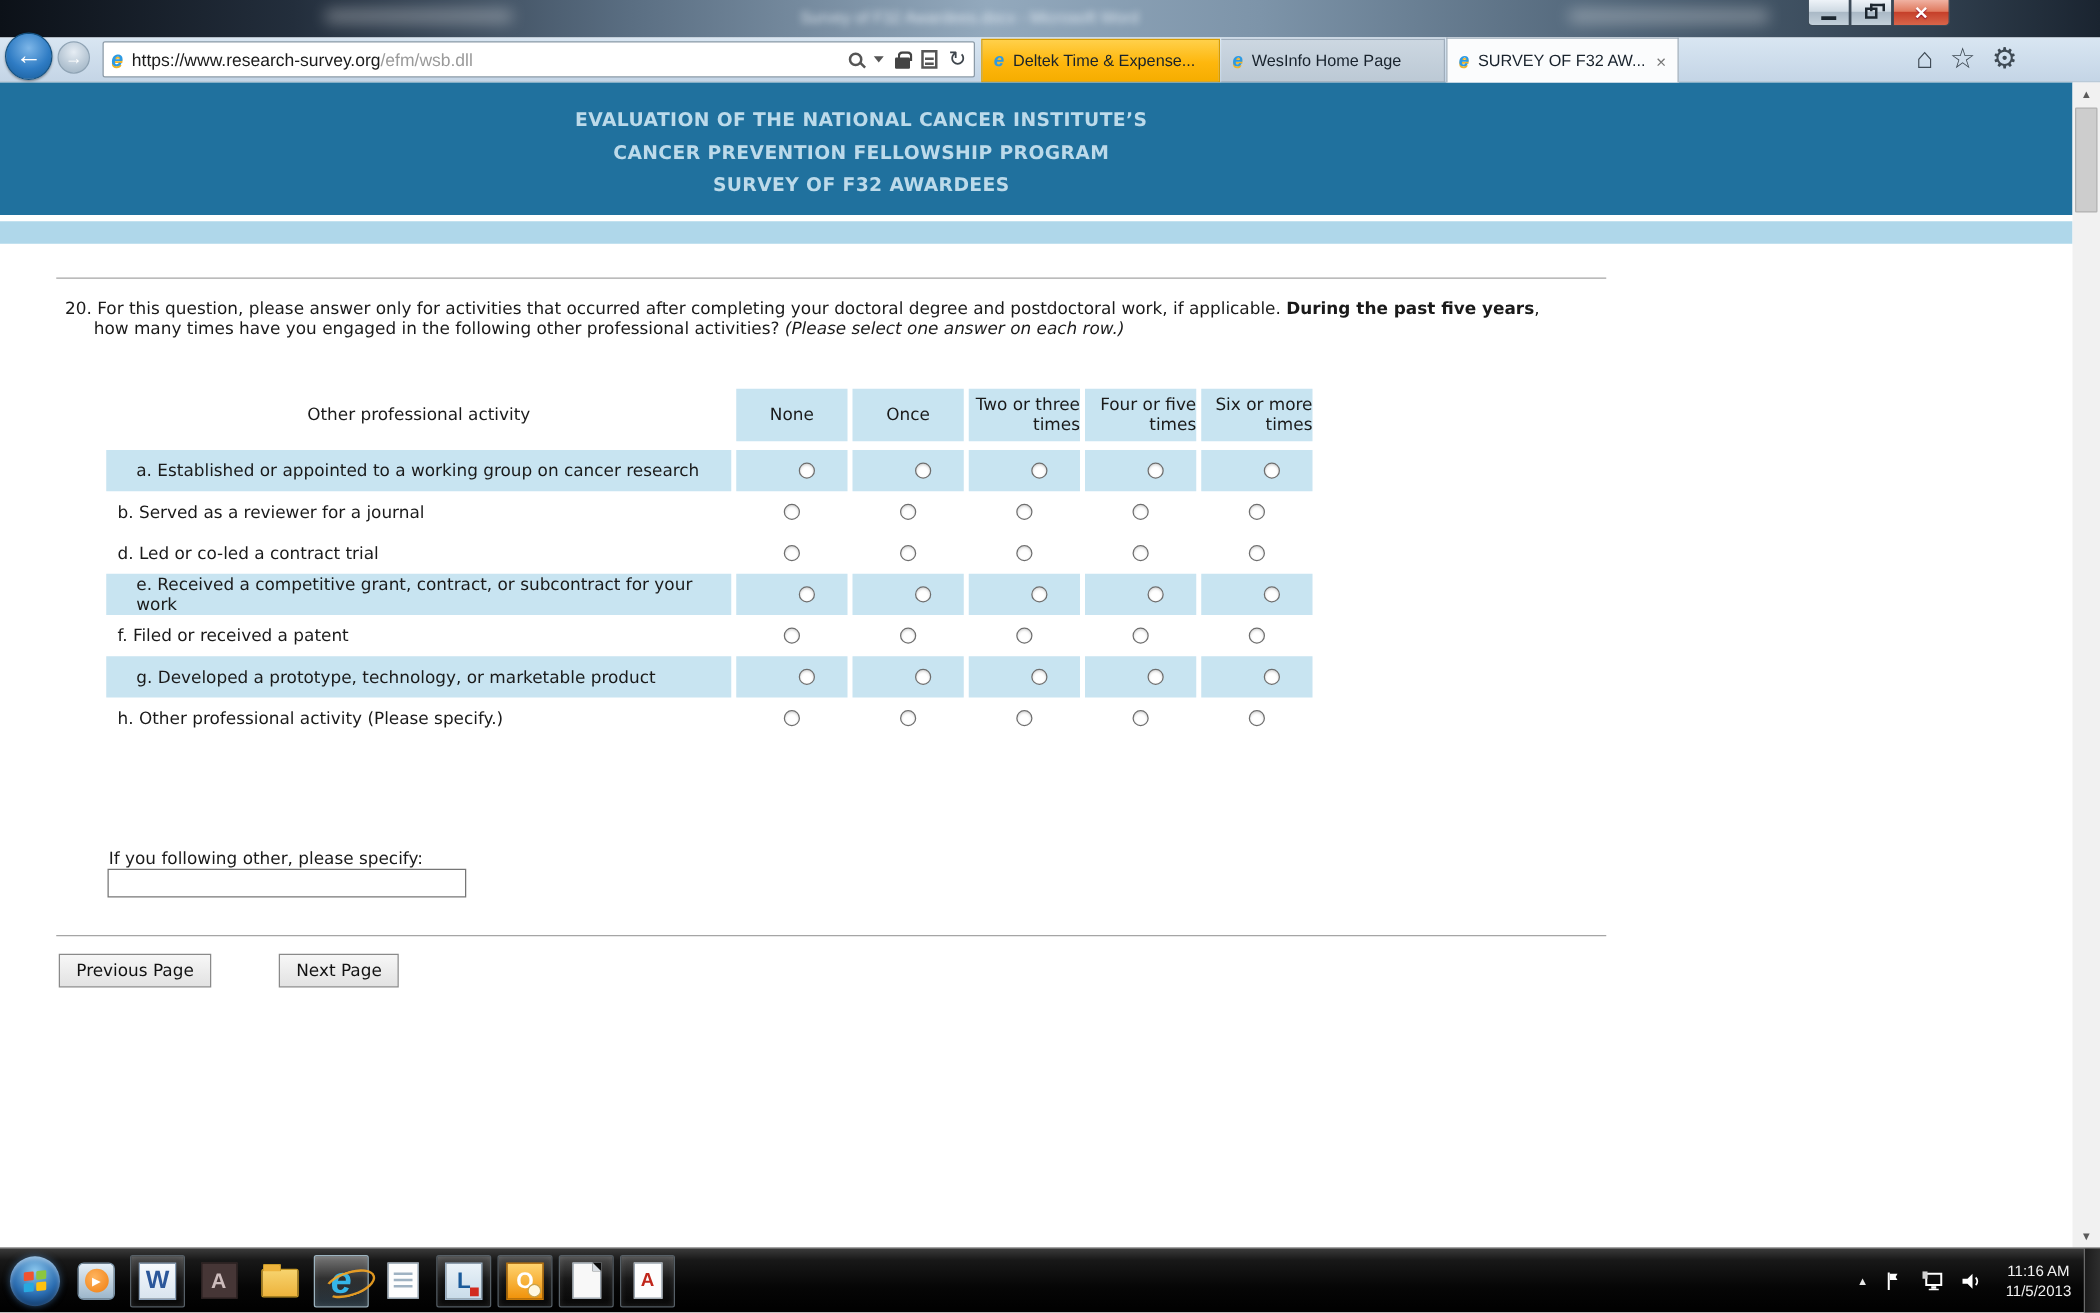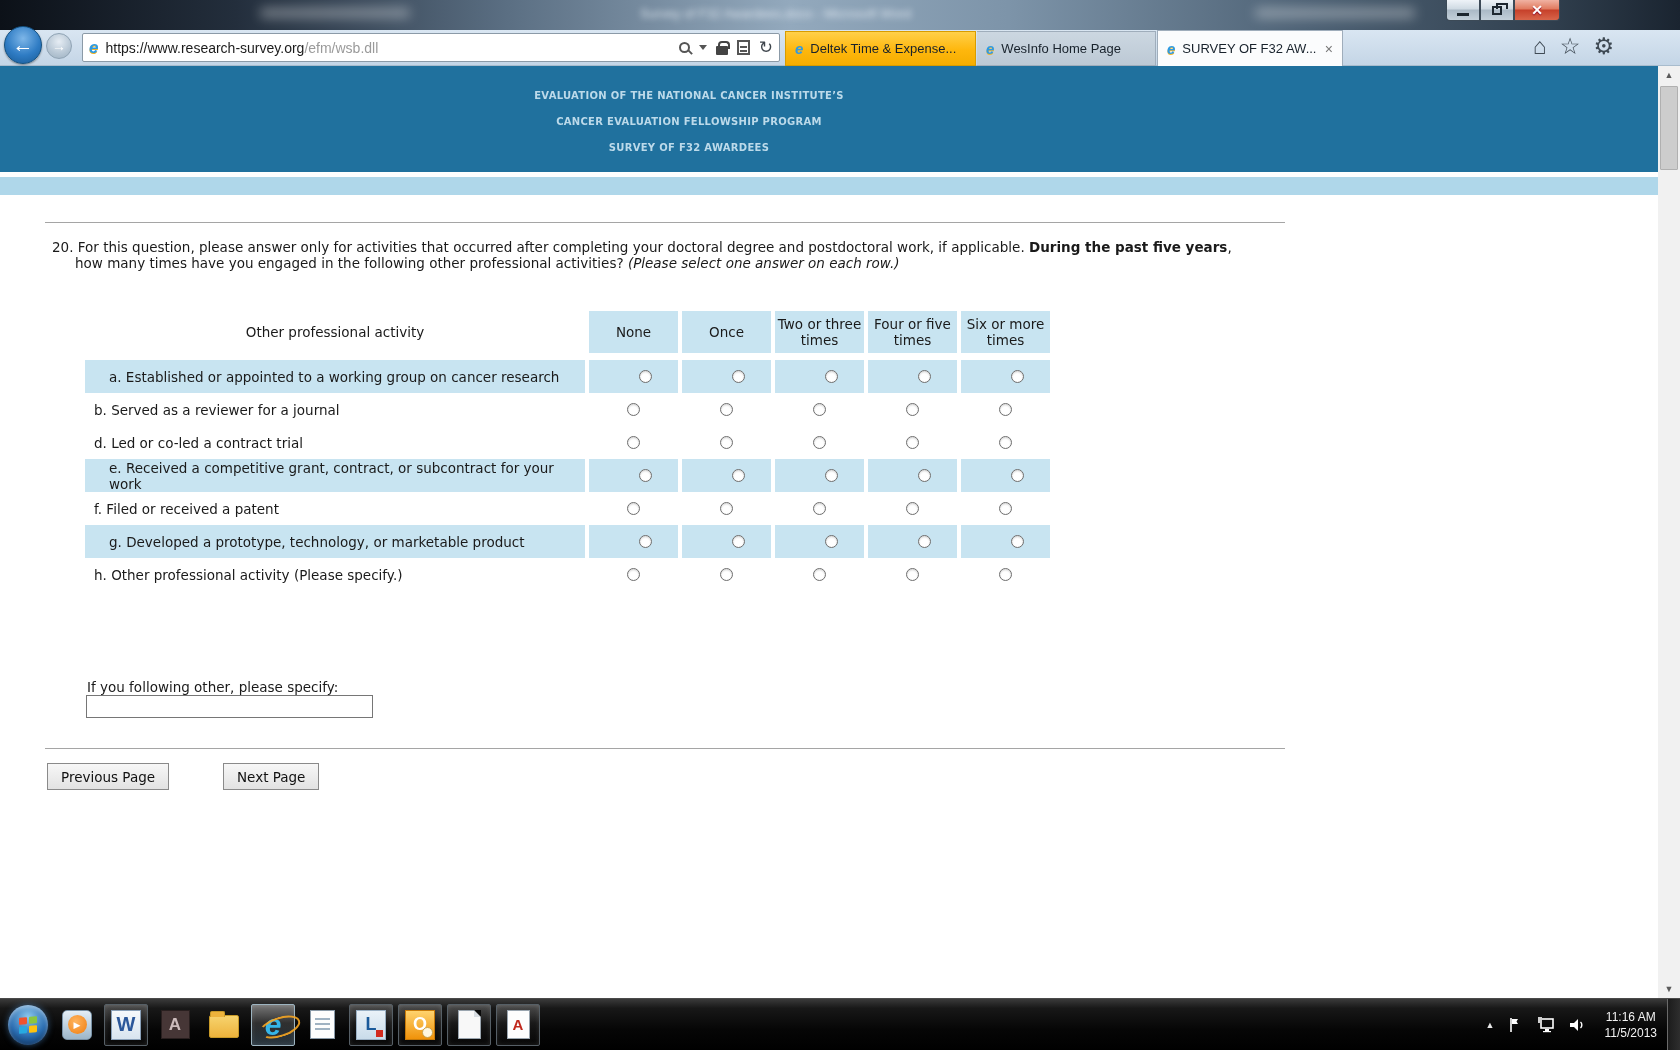--- a/index.html
+++ b/index.html
@@ -71,37 +71,37 @@
   .tab-close { margin-left:auto; color:#777; font-size:14px; padding-left:6px; }
   .chrome-icons { position:absolute; right:66px; top:5px; display:flex; gap:13px; align-items:center;
     color:#3f4a54; font-size:23px; }
   .chrome-icons span { line-height:1; }
 
   
   #page { position:absolute; left:0; top:66px; width:1658px; height:932px; background:#fff;
     font-family:"DejaVu Sans", sans-serif; color:#1a1a1a; }
   #banner { position:absolute; left:0; top:0; width:1658px; height:106px; }
   #banner .inner { width:1330px; text-align:center; padding-top:17px; }
-  #banner .line { font-weight:bold; font-size:10px; line-height:26px; letter-spacing:.3px;margin-left:48px; }
+  #banner .line { font-weight:bold; font-size:15px; line-height:26px; letter-spacing:.3px;margin-left:48px; }
   #strip { position:absolute; left:0; top:111px; width:1658px; height:18px; }
   .hrule { position:absolute; left:45px; width:1240px; height:0; border-top:1px solid #a5a5a5; }
   #hr1 { top:156px; } #hr2 { top:682px; }
   #question { position:absolute; left:52px; top:174px; width:1208px; font-size:13.5px; line-height:15.5px;
     text-indent:-23px; padding-left:23px; }
   #question b { font-weight:bold;margin-top:37px; }
   #question i { font-style:italic; }
 
   
   #matrix { position:absolute; left:85px; top:245px; }
   .trow { display:flex; gap:4px; height:33px; }
   .trow.thead { height:42px; margin-bottom:7px; }
   .lcell { width:500px; display:flex; align-items:center; padding-left:9px; font-size:13.5px; }
   .thead .lcell { justify-content:center; padding-left:0; }
   .hcell { width:89px; background:#c8e4f1; display:flex; align-items:center; justify-content:center;
-    text-align:center; font-size:13.5px; line-height:16px; }
+    text-align:right; font-size:13.5px; line-height:16px; }
   .rcell { width:89px; display:flex; align-items:center; justify-content:center; }
   .trow.alt .lcell, .trow.alt .rcell { background:#c8e4f1;padding-left:24px; }
   .radio { width:13px; height:13px; border:1px solid #6e6e6e; border-radius:50%; background:#fff;
     box-shadow:inset 0 1px 2px rgba(0,0,0,.18); }
 
   #other-label { position:absolute; left:87px; top:613px; font-size:13.5px; }
   #other-input { position:absolute; left:86px; top:629px; width:287px; height:23px;
     border:1px solid #767676; font-size:13.5px; padding:2px 4px; font-family:"DejaVu Sans",sans-serif; }
   .navbtn { position:absolute; top:697px; height:27px; font-size:13.5px; color:#111;
     background:linear-gradient(#f7f7f7,#e2e2e2); border:1px solid #8a8a8a;
@@ -228,21 +228,21 @@
       <span>⌂</span>
       <span>☆</span>
       <span>⚙</span>
     </div>
   </div>
 
   <div id="page">
     <div id="banner" style="background: rgb(32, 113, 158);">
       <div class="inner">
         <div class="line" style="color: rgb(188, 218, 234);">EVALUATION OF THE NATIONAL CANCER INSTITUTE’S</div>
-        <div class="line" style="color: rgb(188, 218, 234);">CANCER EVALUATION FELLOWSHIP PROGRAM</div>
+        <div class="line" style="color: rgb(188, 218, 234);">CANCER PREVENTION FELLOWSHIP PROGRAM</div>
         <div class="line" style="color: rgb(188, 218, 234);">SURVEY OF F32 AWARDEES</div>
       </div>
     </div>
     <div id="strip" style="background: rgb(175, 215, 234);"></div>
     <div class="hrule" id="hr1"></div>
 
     <div id="question"><span>20.</span>&nbsp;<span>For this question, please answer only for activities that occurred after completing your doctoral degree and postdoctoral work, if applicable. </span><b>During the past five years</b><span>, how many times have you engaged in the following other professional activities? </span><i>(Please select one answer on each row.)</i></div>
 
     <div id="matrix">
       <div class="trow thead">

